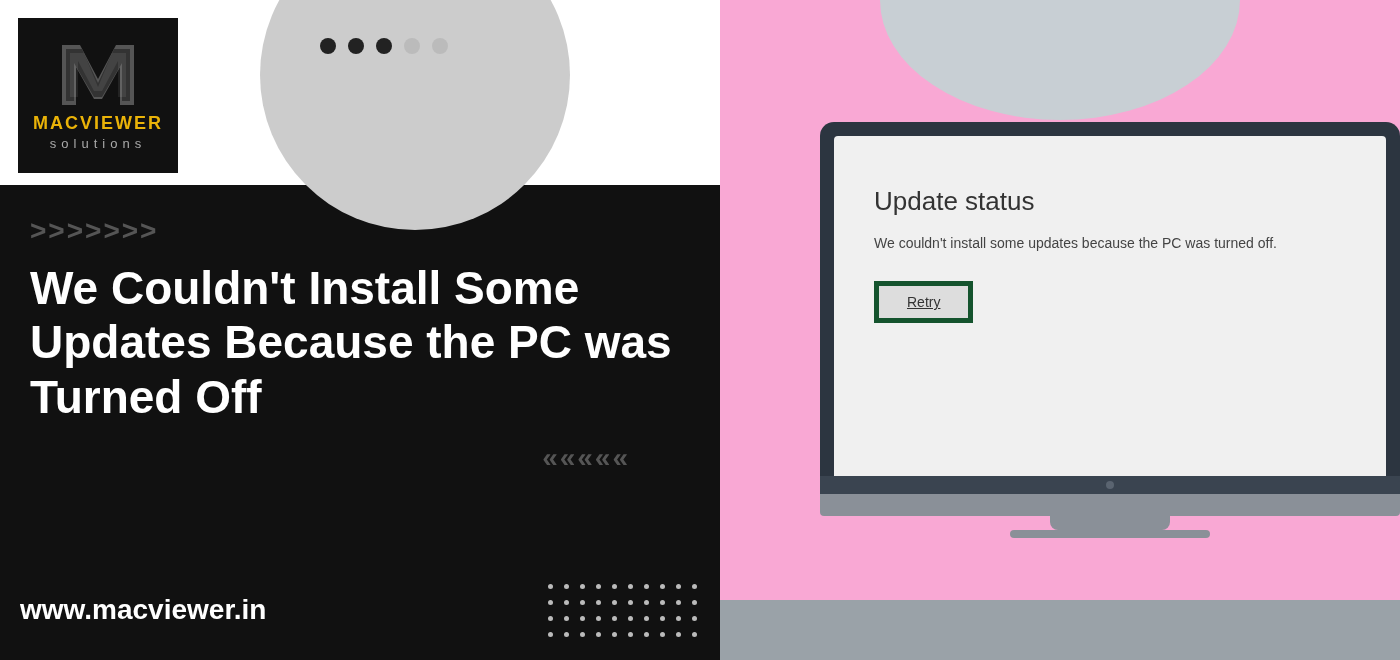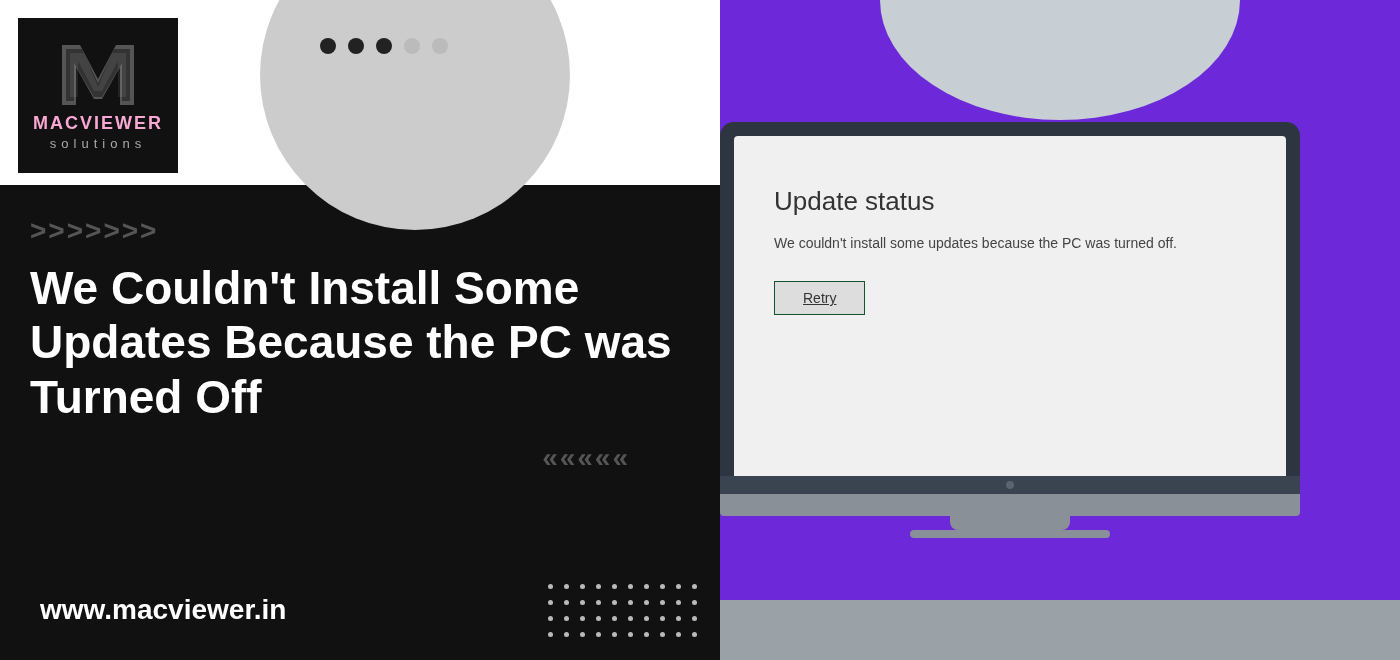--- a/index.html
+++ b/index.html
@@ -30,21 +30,21 @@
       height: 155px;
       background: #111;
       display: flex;
       flex-direction: column;
       align-items: center;
       justify-content: center;
       z-index: 10;
     }
 
     .logo-text-main {
-      color: #f9a8d4;
+      color: #eab308;
       font-size: 18px;
       font-weight: 900;
       letter-spacing: 2px;
       margin-top: 4px;
       font-family: 'Arial Black', Arial, sans-serif;
     }
 
     .logo-text-sub {
       color: #aaa;
       font-size: 13px;
@@ -125,21 +125,21 @@
     
     .bottom-bar {
       position: absolute;
       bottom: 0;
       left: 0;
       right: 0;
       height: 100px;
       background: #111;
       display: flex;
       align-items: center;
-      padding-left: 40px;
+      padding-left: 20px;
     }
 
     .website-text {
       color: #fff;
       font-size: 28px;
       font-weight: bold;
     }
 
     
     .dots-pattern {
@@ -157,26 +157,26 @@
       width: 5px;
       height: 5px;
       border-radius: 50%;
       background: #bbb;
     }
 
     
     .right-panel {
       width: 680px;
       height: 660px;
-      background: #6d28d9;
+      background: #f9a8d4;
       position: relative;
       overflow: hidden;
       display: flex;
       align-items: center;
-      justify-content: flex-start;
+      justify-content: flex-end;
     }
 
     
     .right-circle-top {
       position: absolute;
       top: -120px;
       left: 50%;
       transform: translateX(-50%);
       width: 360px;
       height: 240px;
@@ -217,21 +217,21 @@
 
     .update-status-desc {
       font-size: 14px;
       color: #444;
       margin-bottom: 30px;
       font-family: 'Segoe UI', Arial, sans-serif;
     }
 
     .retry-button {
       background: #ddd;
-      border: 1px solid #14532d;
+      border: 5px solid #14532d;
       padding: 8px 28px;
       font-size: 14px;
       color: #333;
       cursor: pointer;
       font-family: 'Segoe UI', Arial, sans-serif;
       text-decoration: underline;
     }
 
     .laptop-base-top {
       background: #3a4450;

